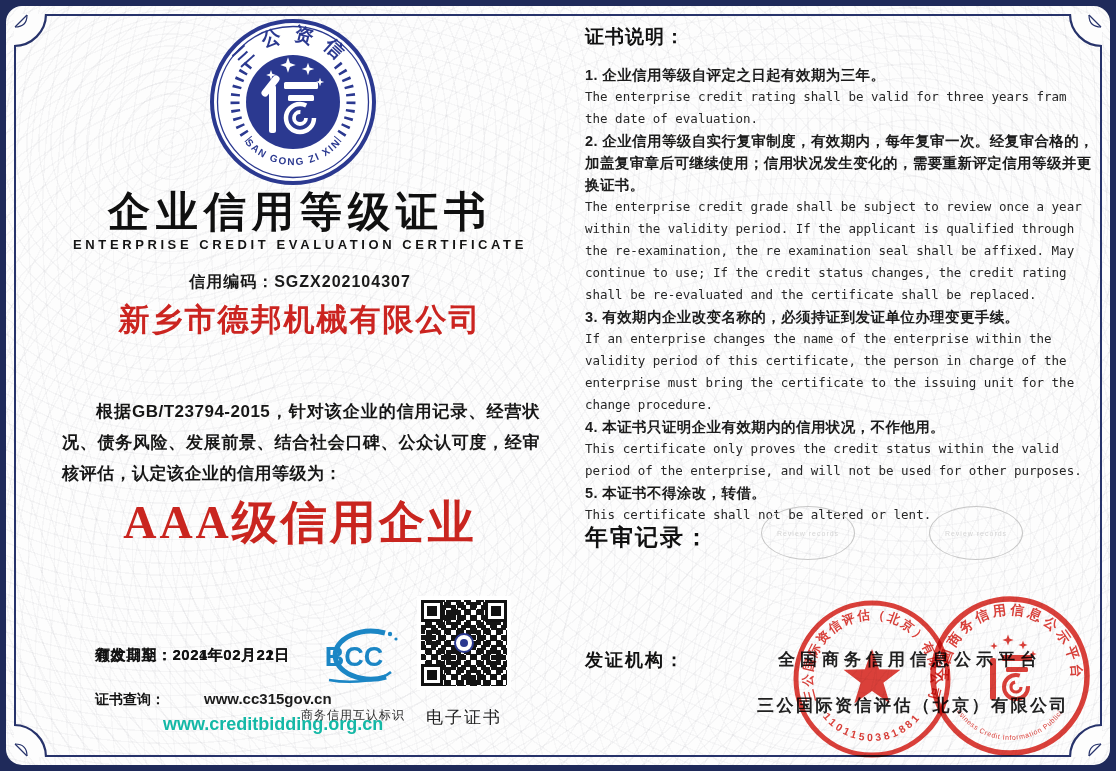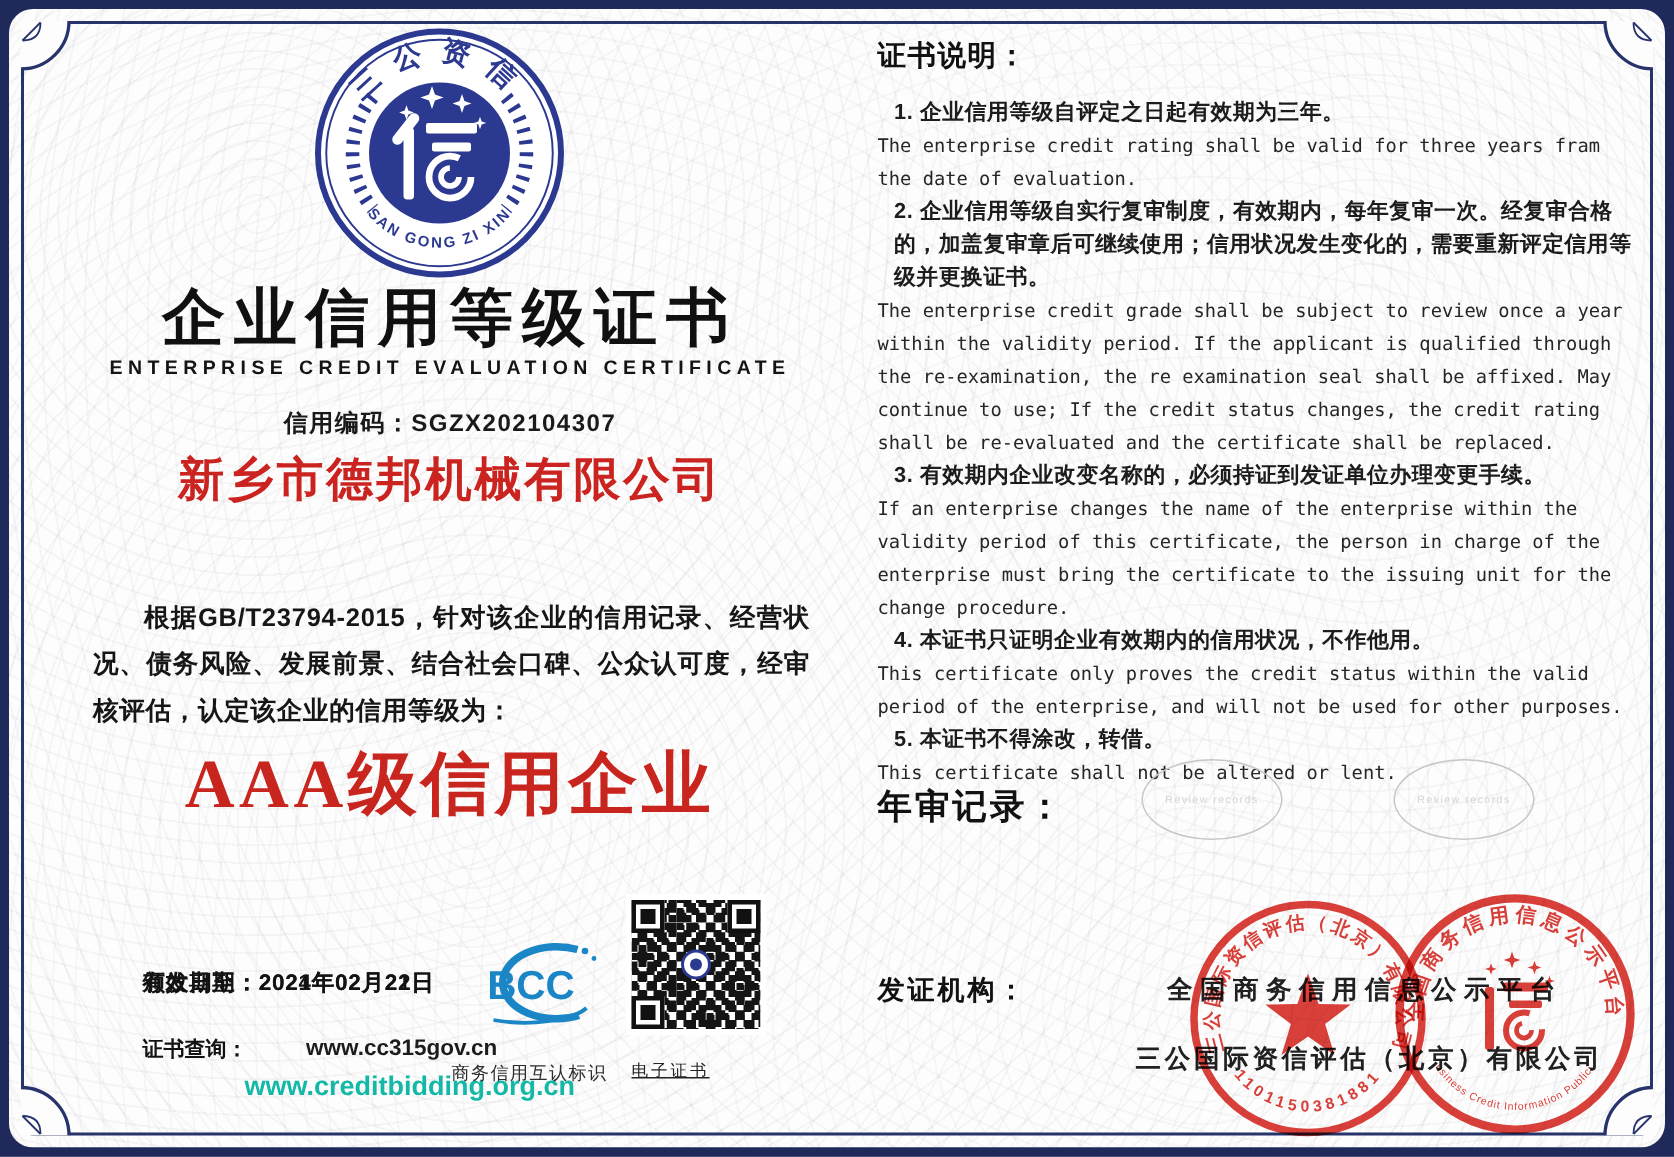--- a/index.html
+++ b/index.html
@@ -40,25 +40,25 @@
   .qr{left:421px;top:600px;width:86px;height:86px;position:absolute;background:
       repeating-conic-gradient(#141414 0 25%, transparent 0 50%) 4px 2px/13px 13px,
       repeating-conic-gradient(#141414 0 25%, #fff 0 50%) 0 0/10px 10px;
       outline:4px solid #fff;}
   .qr .finder{position:absolute;width:16px;height:16px;background:#fff;border:3.5px solid #111;}
   .qr .finder::after{content:"";position:absolute;inset:3px;background:#111;}
   .qr .f-tl{left:0;top:0;} .qr .f-tr{right:0;top:0;} .qr .f-bl{left:0;bottom:0;}
   .qr .qr-logo{position:absolute;left:33px;top:33px;width:20px;height:20px;border-radius:50%;
       background:#fff;border:2px solid #2b3990;box-sizing:border-box;}
   .qr .qr-logo::after{content:"";position:absolute;inset:4px;border-radius:50%;background:#2b3990;}
-  .qr-caption{left:421px;top:706px;width:86px;font-size:11px;color:#222;letter-spacing:2px;text-decoration:underline;}
+  .qr-caption{left:421px;top:706px;width:86px;text-align:center;font-size:17px;color:#222;letter-spacing:2px;}
 
   .instr-head{left:585px;top:24px;font-size:19px;font-weight:bold;color:#111;letter-spacing:1px;}
   .instr{left:585px;top:64px;width:510px;color:#1c1c1c;}
-  .instr .zh{font-size:14.5px;font-weight:600;line-height:22px;letter-spacing:.4px;margin-left:11px;}
+  .instr .zh{font-size:14.5px;font-weight:600;line-height:22px;letter-spacing:.4px;}
   .instr .en{font-family:"DejaVu Sans Mono",monospace;font-size:12.5px;line-height:22px;color:#262626;}
 
   .review-label{left:585px;top:522px;font-size:23px;font-weight:bold;color:#111;letter-spacing:2px;}
   .oval{position:absolute;width:92px;height:52px;border:1.5px solid #c7c7c7;border-radius:50%;
         display:flex;align-items:center;justify-content:center;}
   .oval span{font-size:7px;color:#d4d4d4;letter-spacing:1px;}
   .ov1{left:761px;top:506px;} .ov2{left:929px;top:506px;}
 
   .issuer-label{left:585px;top:648px;font-size:18px;font-weight:bold;color:#111;letter-spacing:2px;}
   .issuer-line1{left:778px;top:648px;font-size:17px;font-weight:600;color:#202020;

